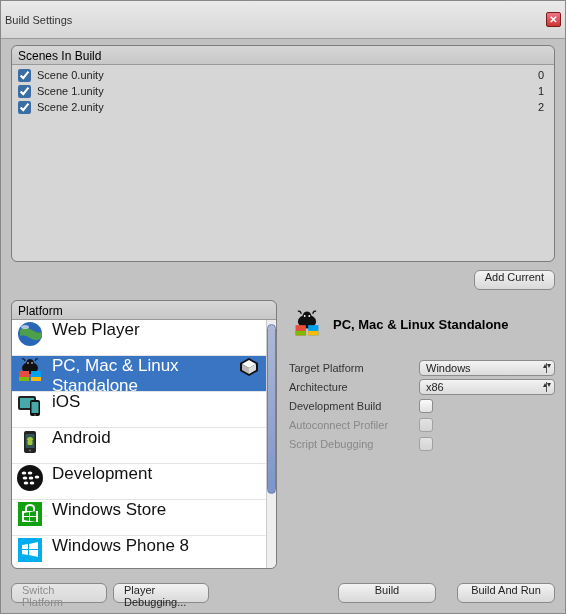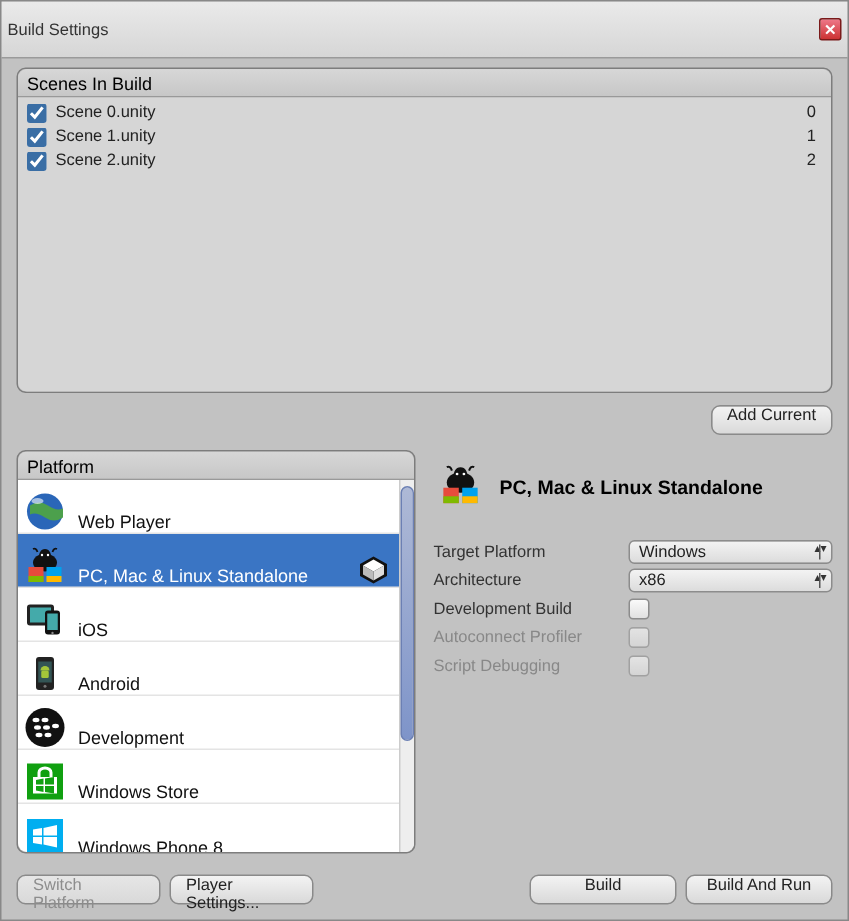--- a/index.html
+++ b/index.html
@@ -129,25 +129,25 @@
     overflow:hidden;
   }
   .platform-list {
     position:absolute;
     top:0;left:0;right:10px;bottom:0;
     overflow:hidden;
   }
   .platform-item {
     height: 36px;
     display:flex;
-    align-items:flex-end;
+    align-items:flex-start;
     padding: 0 6px 0 4px;
     border-bottom: 1px solid #e4e4e4;
     cursor:pointer;
-    font-size:12px;
+    font-size:17px;
     color:#111;
     gap:8px;
   }
   .platform-item.selected {
     background: #3a75c4;
     color:#fff;
   }
   .platform-item.selected .label-white { color:#fff; }
   .p-icon {
     width: 28px; height:28px;
@@ -229,21 +229,21 @@
     display:inline-block;
   }
 
   
   .bottom-row {
     position:absolute;
     left:10px; right:10px; bottom:10px;
     display:flex; align-items:center;
   }
   .bottom-left { display:flex; gap:6px; }
-  .bottom-right { margin-left:auto; display:flex; gap:6px; }
+  .bottom-right { margin-left:auto; display:flex; gap:21px; }
   .btn.wide { width:98px; }
   .btn.wider { width:96px; }
 
   
   svg { display:block; }
 </style>
 </head>
 <body>
 
 <div class="titlebar">
@@ -466,21 +466,21 @@
     </div>
   </div>
 </div>
 
 <div class="bottom-row">
   <div class="bottom-left">
     <div class="btn disabled wider">
       <span>Switch Platform</span>
     </div>
     <div class="btn wider">
-      <span>Player Settings...</span>
+      <span>Player Debugging...</span>
     </div>
   </div>
   <div class="bottom-right">
     <div class="btn wide">
       <span>Build</span>
     </div>
     <div class="btn wide">
       <span>Build And Run</span>
     </div>
   </div>

